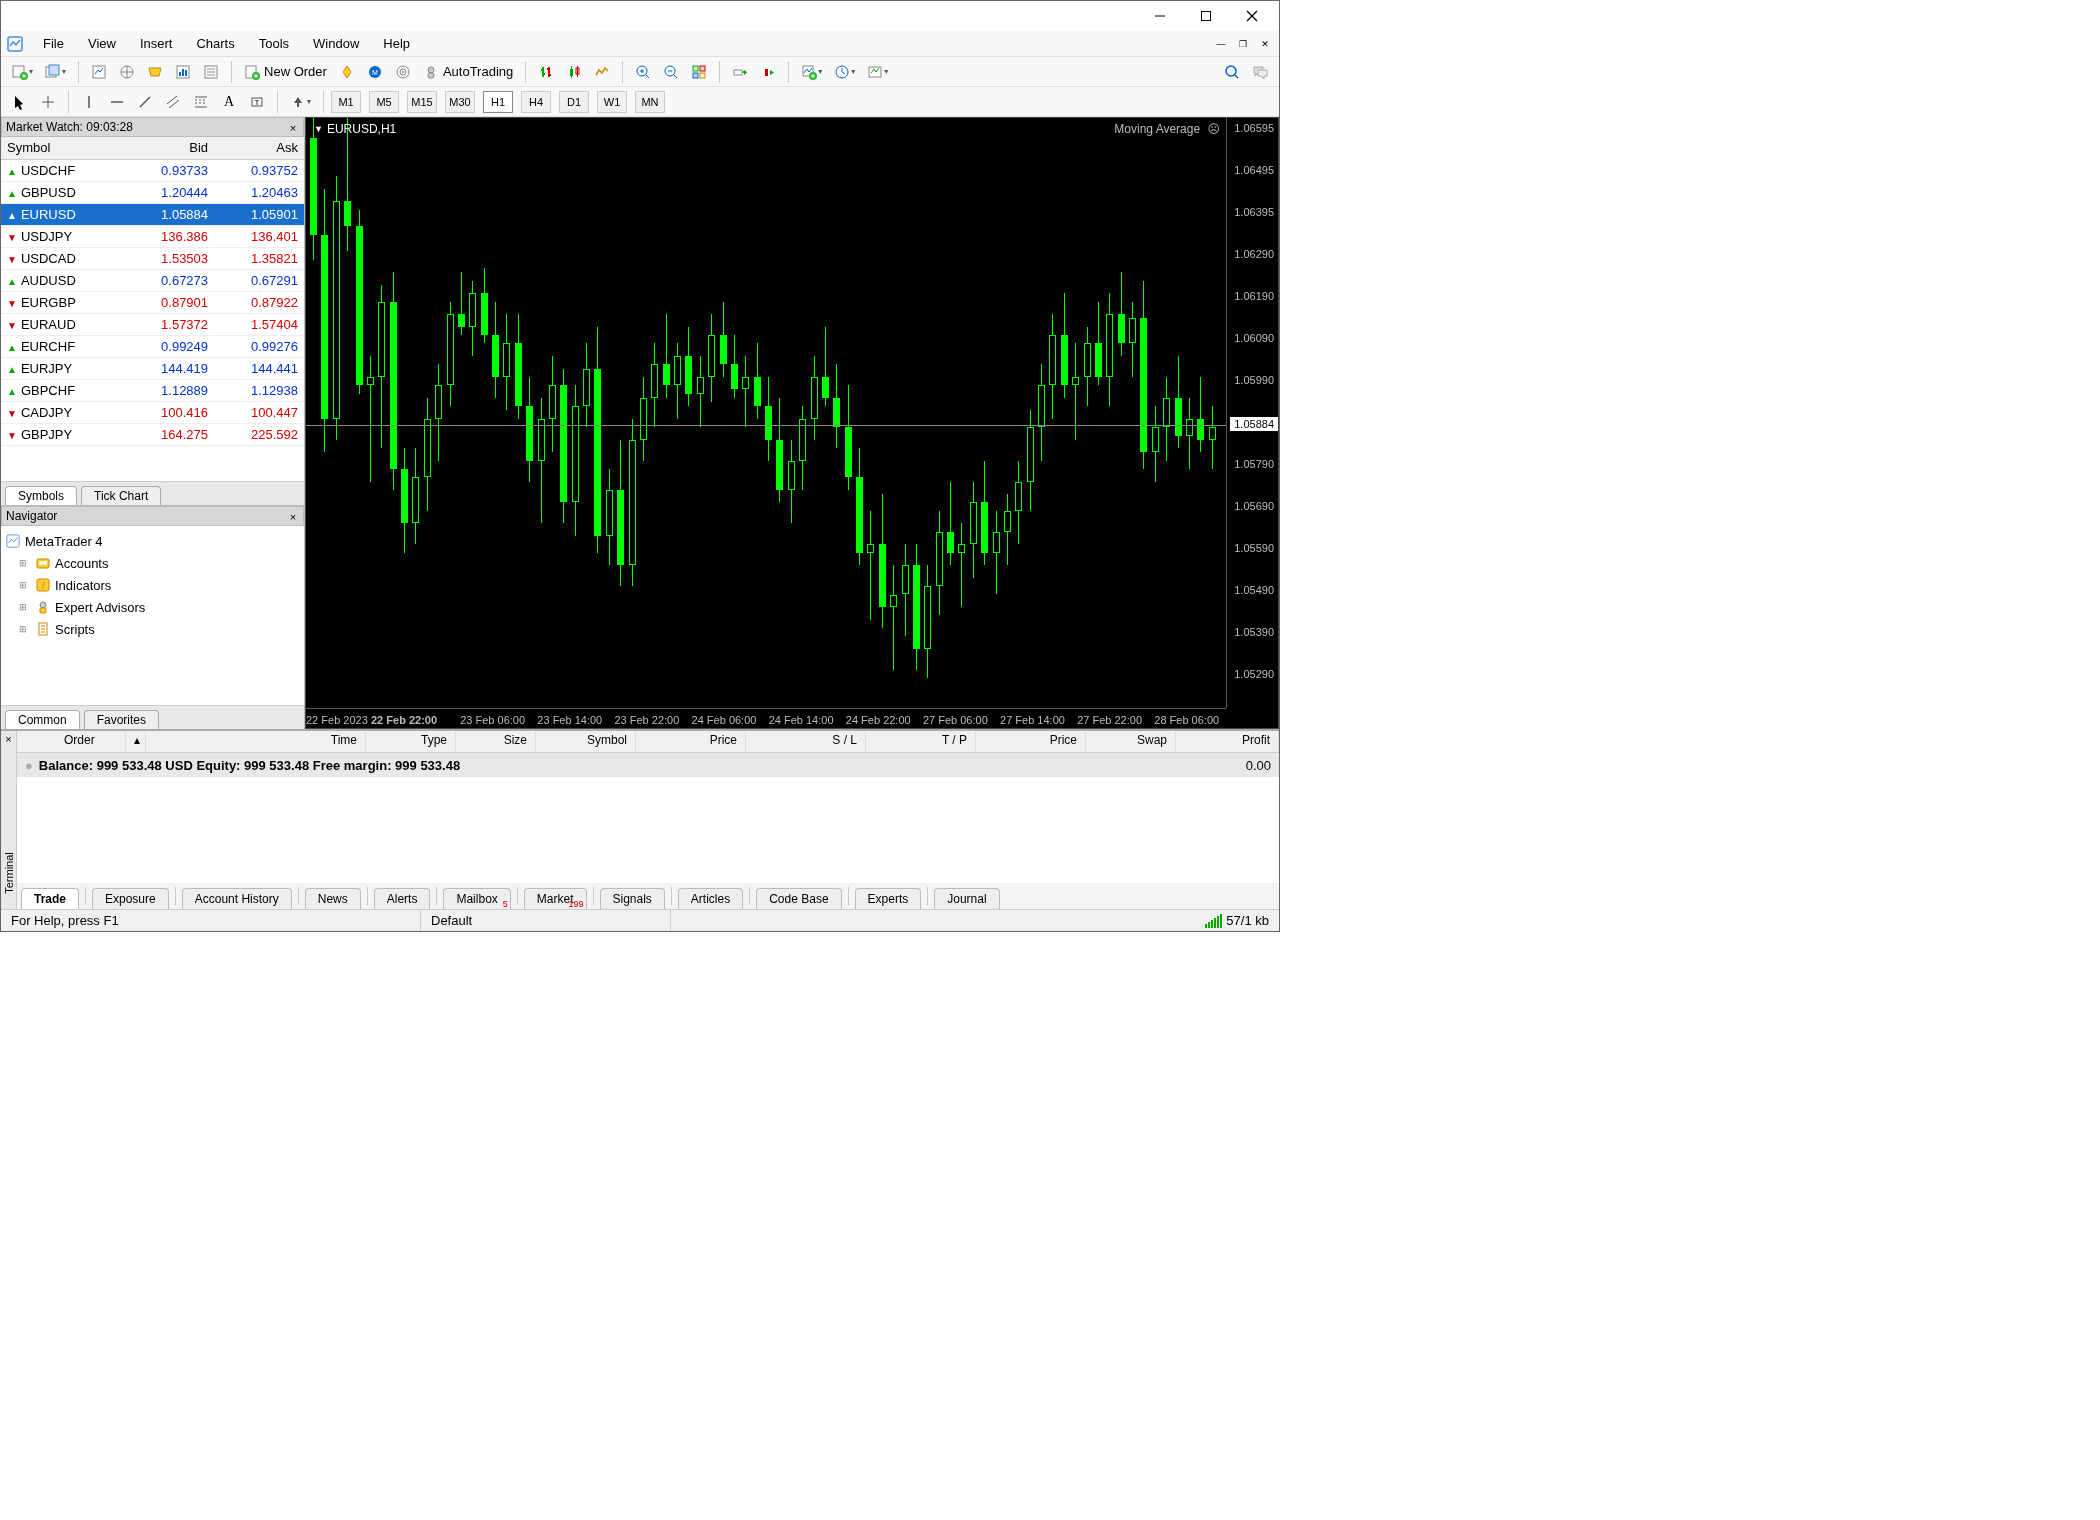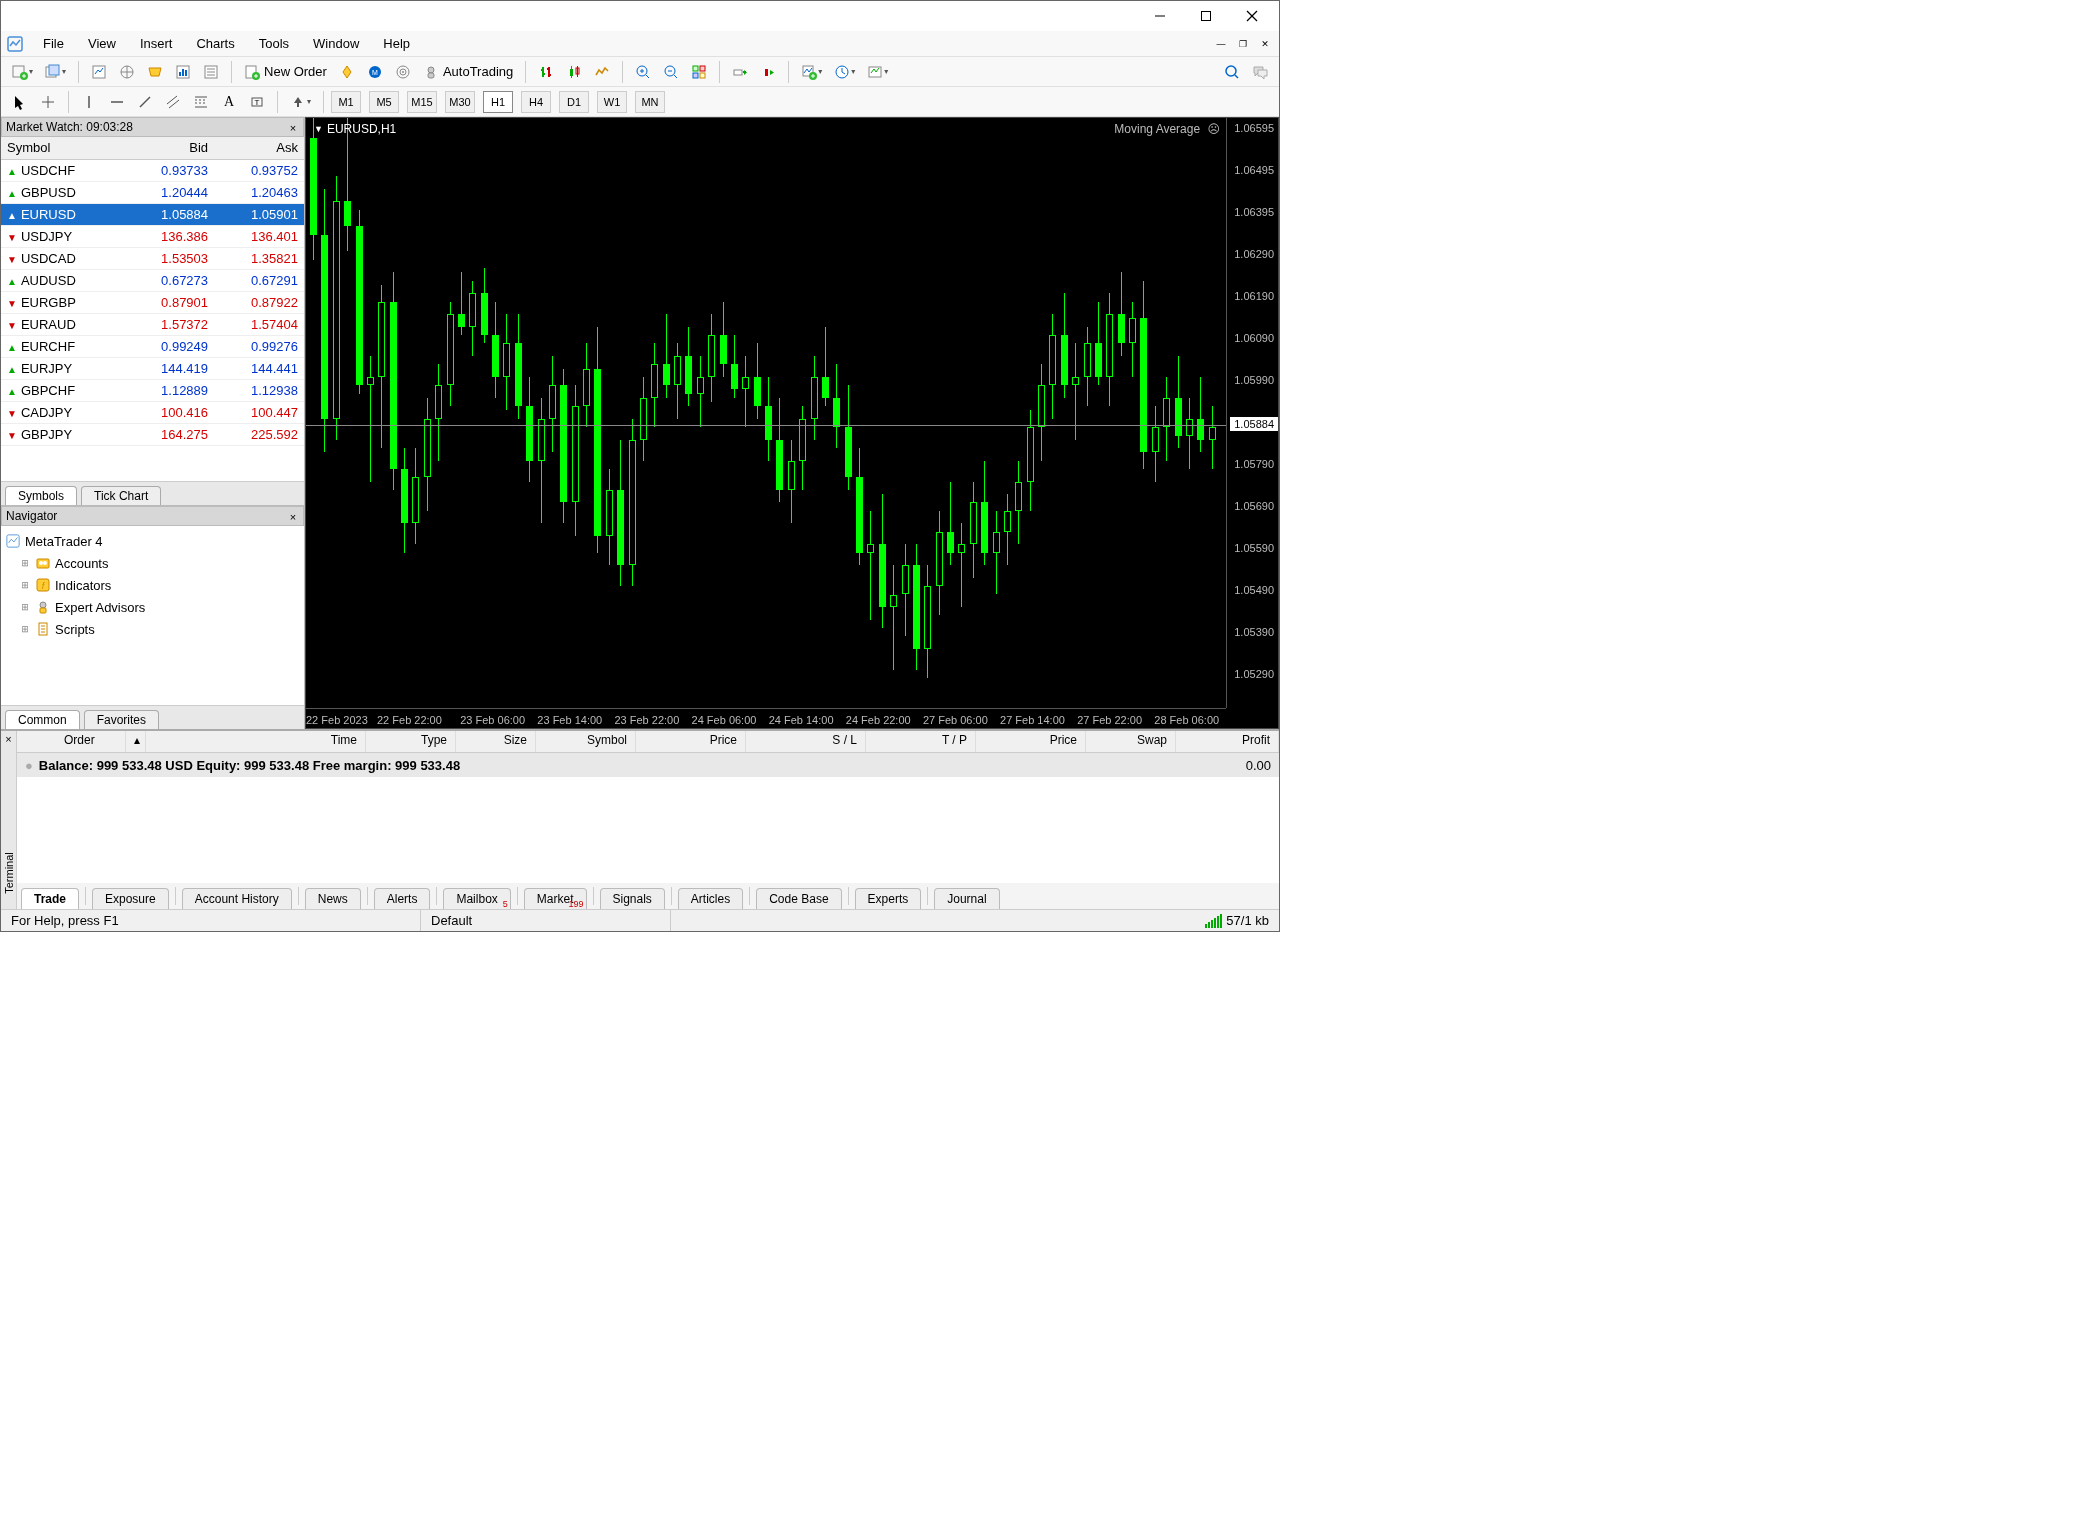--- a/index.html
+++ b/index.html
@@ -54,21 +54,21 @@
 .arrowdn { color:#c00; font-size:10px; margin-right:4px; }
 
 
 .paneltabs { height:24px; display:flex; align-items:flex-end; background:#e8e8e8; border-top:1px solid #ccc; padding: 0 4px; gap:4px; }
 .paneltab { padding: 2px 12px; border:1px solid #aaa; border-bottom:none; background:#eee; font-size:12px; border-radius: 4px 4px 0 0; }
 .paneltab.active { background:#fff; }
 
 
 .navigator { border-right:1px solid #bbb; border-top:1px solid #bbb; flex:1; display:flex; flex-direction:column; }
 .navtree { flex:1; background:#fff; padding:4px; font-size:13px; }
-.navtree .item { display:flex; align-items:center; height:22px; gap:4px;text-align:center; }
+.navtree .item { display:flex; align-items:center; height:22px; gap:4px; }
 .navtree .sub { margin-left:14px; }
 .navicon { width:16px; height:16px; display:inline-flex; align-items:center; justify-content:center; }
 .expander { width:12px; color:#888; font-size:9px; }
 
 
 .chartarea { flex:1; background:#000; position:relative; overflow:hidden; border:1px solid #444; }
 .charttitle { position:absolute; top:4px; left:8px; color:#fff; font-size:12px; z-index:5; display:flex; align-items:center; gap:4px; }
 .chartind { position:absolute; top:4px; right:58px; color:#bbb; font-size:12px; z-index:5; }
 .yaxis { position:absolute; right:0; top:0; bottom:20px; width:52px; background:#000; border-left:1px solid #555; }
 .ylabel { position:absolute; right:4px; color:#bbb; font-size:11px; }
@@ -912,21 +912,21 @@
           <div class="ylabel" style="top: 340px;">1.05790</div>
           <div class="ylabel" style="top: 382px;">1.05690</div>
           <div class="ylabel" style="top: 424px;">1.05590</div>
           <div class="ylabel" style="top: 466px;">1.05490</div>
           <div class="ylabel" style="top: 508px;">1.05390</div>
           <div class="ylabel" style="top: 550px;">1.05290</div>
           <div class="pricebox" style="top: 299.476px;">1.05884</div>
         </div>
       <div class="xaxis" id="xaxis">
           <div class="xlabel" style="left: 0px;">22 Feb 2023</div>
-          <div class="xlabel" style="left: 71px;">22 Feb 22:00</div>
+          <div class="xlabel" style="left: 65px; font-weight: bold;">22 Feb 22:00</div>
           <div class="xlabel" style="left: 154.237px;">23 Feb 06:00</div>
           <div class="xlabel" style="left: 231.356px;">23 Feb 14:00</div>
           <div class="xlabel" style="left: 308.475px;">23 Feb 22:00</div>
           <div class="xlabel" style="left: 385.593px;">24 Feb 06:00</div>
           <div class="xlabel" style="left: 462.712px;">24 Feb 14:00</div>
           <div class="xlabel" style="left: 539.831px;">24 Feb 22:00</div>
           <div class="xlabel" style="left: 616.949px;">27 Feb 06:00</div>
           <div class="xlabel" style="left: 694.068px;">27 Feb 14:00</div>
           <div class="xlabel" style="left: 771.186px;">27 Feb 22:00</div>
           <div class="xlabel" style="left: 848.305px;">28 Feb 06:00</div>

